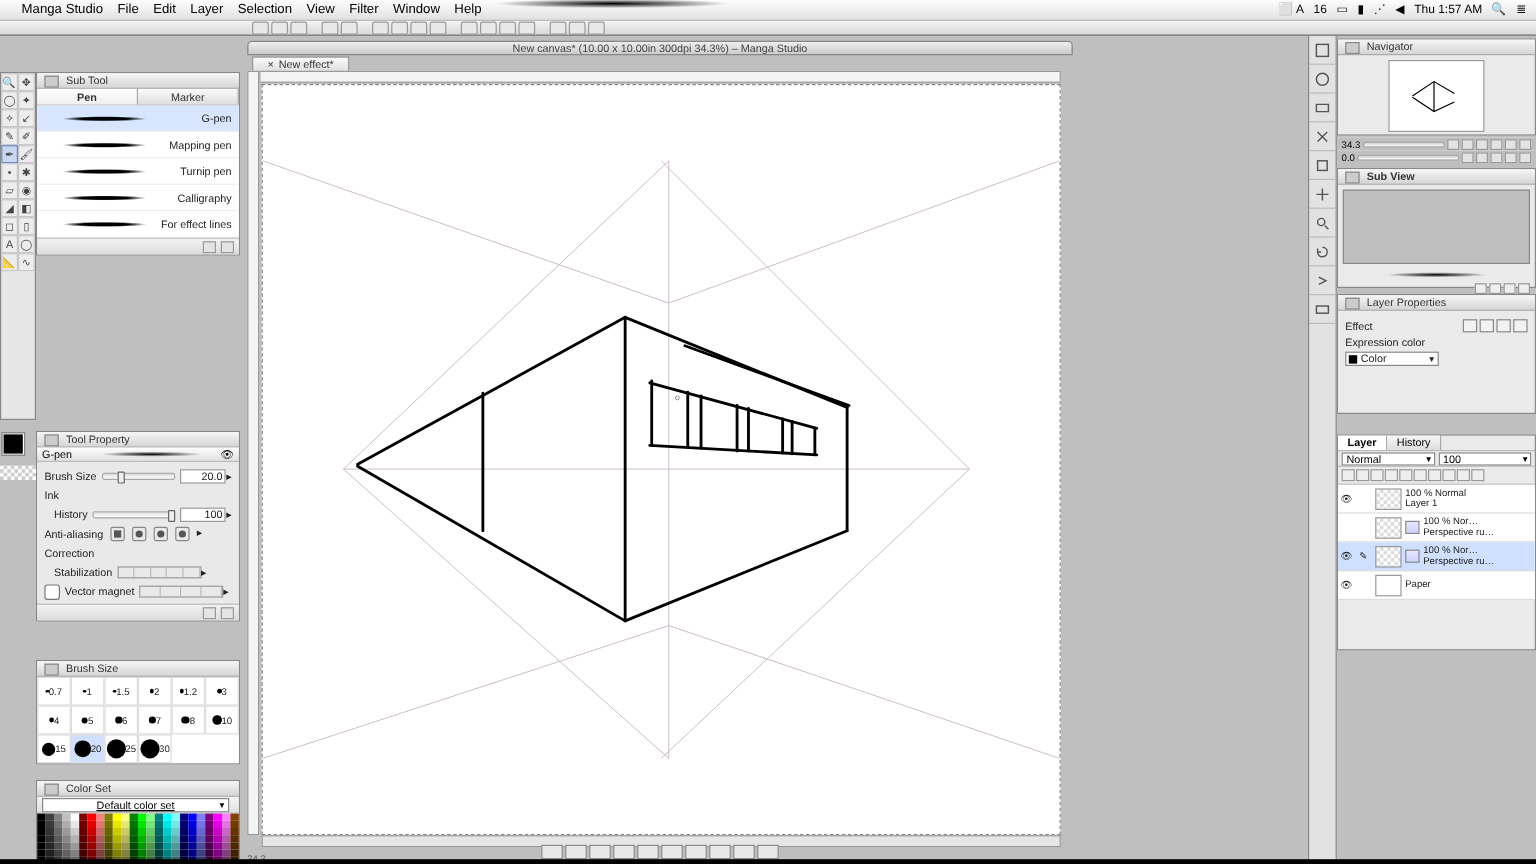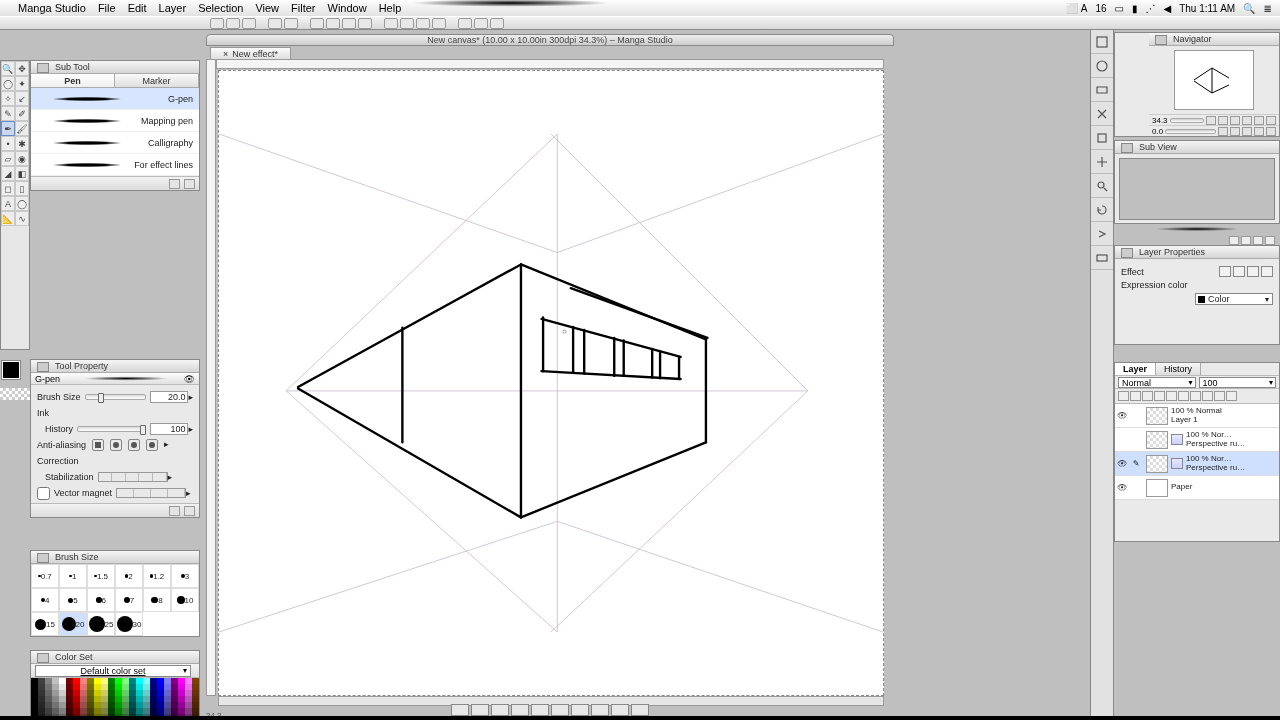--- a/index.html
+++ b/index.html
@@ -86,27 +86,27 @@
 .bottom-toolbar .bt { width:18px; height:12px; background:#e8e8e8; border:1px solid #888;}
 .statusline { position:absolute; left:6px; bottom:0; font-size:8px; color:#555;}
 
 
 .rightcol { width:190px; position:relative; }
 .palette-btncol { position:absolute; left:0; top:0; width:24px; bottom:0; background:#e2e2e2; border-left:1px solid #888; border-right:1px solid #888;}
 .palette-btncol .pb { height:24px; border-bottom:1px solid #bbb; display:flex; align-items:center; justify-content:center;}
 .palette-btncol .pb svg{ width:14px; height:14px; stroke:#555; fill:none; stroke-width:1.2;}
 
 .rp { position:absolute; left:24px; right:0; background:#eaeaea; border:1px solid #888;}
-.navigator { top:2px; height:105px;padding-left:34px;}
+.navigator { top:2px; height:81px;}
 .navthumb { margin:4px auto; width:80px; height:60px; background:#fff; border:1px solid #999; display:flex; align-items:center; justify-content:center;}
 .nav-ctl-row { display:flex; align-items:center; gap:2px; padding:0 3px; height:11px; border-top:1px solid #ccc; font-size:8px;}
 .nav-ctl-row .nicon{ width:10px; height:9px; background:#e3e3e3; border:1px solid #999;}
 .nav-ctl-row .nslider{ flex:1; height:5px; background:linear-gradient(#ccc,#fff); border:1px solid #aaa; border-radius:2px;}
 
-.subview { top:110px; height:84px;}
+.subview { top:110px; height:100px;font-weight:bold;}
 .subview .emptysv { margin:4px; height:62px; background:#bfbfbf; border:1px solid #888;}
 .subview .svstroke { margin:0 4px; height:10px; background:radial-gradient(ellipse 60px 3px at 50% 50%,#000,transparent 70%);}
 .subview .svicons { display:flex; justify-content:flex-end; gap:2px; padding:2px 4px;}
 .subview .svicons div{width:10px;height:9px;border:1px solid #999;background:#eee;}
 
 .layerprops { top:215px; height:100px;}
 .lp-body { padding:4px 6px; font-size:9px; color:#222;}
 .lp-row { display:flex; align-items:center; margin-top:3px;}
 .lp-row .lbl{ flex:1;}
 .lp-icons { display:flex; gap:2px;}
@@ -150,21 +150,21 @@
   <span class="menu-item">Filter</span>
   <span class="menu-item">Window</span>
   <span class="menu-item">Help</span>
   <span class="spacer"></span>
   <span class="status">⬜ A</span>
   <span class="status">16</span>
   <span class="status">▭</span>
   <span class="status">▮</span>
   <span class="status">⋰</span>
   <span class="status">◀</span>
-  <span class="status">Thu 1:11 AM</span>
+  <span class="status">Thu 1:57 AM</span>
   <span class="status">🔍</span>
   <span class="status">≣</span>
 </div>
 <div class="blackbar-top"></div>
 
 <div class="maintoolbar">
   <div class="tbtn"></div>
   <div class="tbtn"></div>
   <div class="tbtn"></div>
   <div style="width:8px"></div>
@@ -248,20 +248,24 @@
       <div class="tab">Marker</div>
     </div>
     <div class="brush-list" id="brush-list">
         <div class="brush-item sel">
           <div class="brush-stroke"></div>
           <span>G-pen</span>
         </div>
         <div class="brush-item">
           <div class="brush-stroke"></div>
           <span>Mapping pen</span>
+        </div>
+        <div class="brush-item">
+          <div class="brush-stroke"></div>
+          <span>Turnip pen</span>
         </div>
         <div class="brush-item">
           <div class="brush-stroke"></div>
           <span>Calligraphy</span>
         </div>
         <div class="brush-item">
           <div class="brush-stroke"></div>
           <span>For effect lines</span>
         </div>
       </div>
@@ -764,21 +768,21 @@
           <div class="lp-icons">
             <div></div>
             <div></div>
             <div></div>
             <div></div>
           </div>
         </div>
         <div class="lp-row">
           <span class="lbl">Expression color</span>
         </div>
-        <div class="lp-row" style="justify-content:flex-end">
+        <div class="lp-row" style="">
           <div class="lp-combo">Color</div>
         </div>
       </div>
     </div>
 
     <div class="rp layers">
       <div class="layer-tabs">
         <div class="ltab active">Layer</div>
         <div class="ltab">History</div>
       </div>

